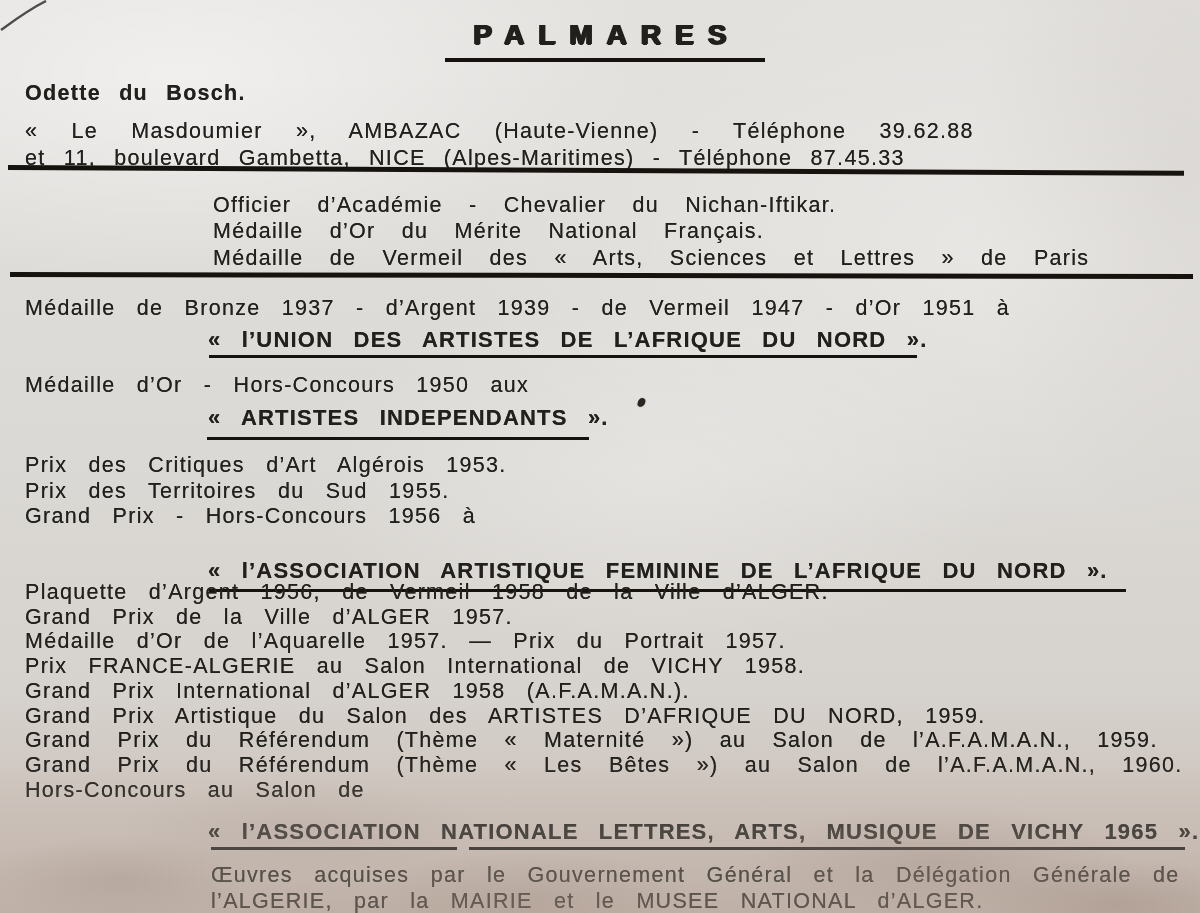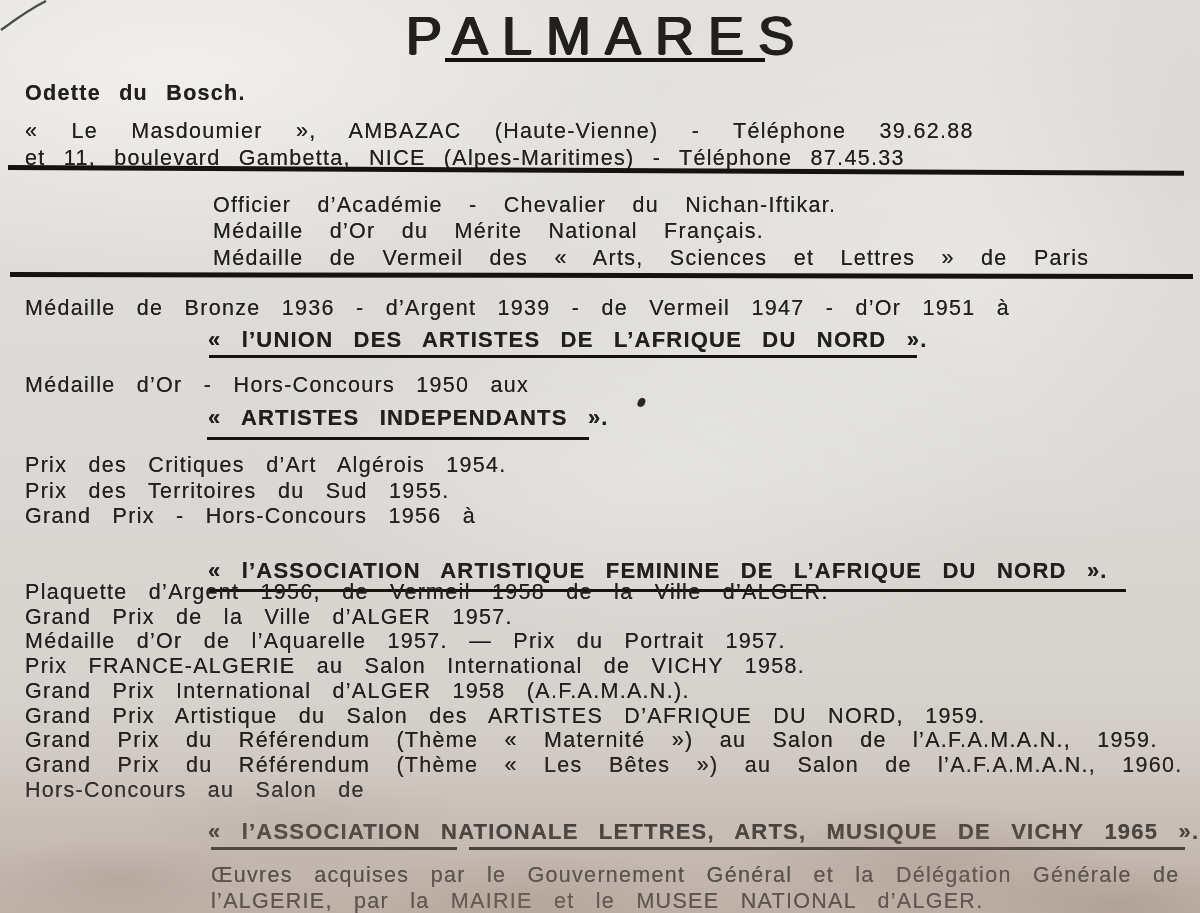--- a/index.html
+++ b/index.html
@@ -46,22 +46,22 @@
   }
   .ws-xl{word-spacing:26px;margin-top:12px;}
   .ws-l{word-spacing:19px;}
   .ws-s{word-spacing:11px;}
   .lh-26{line-height:26.4px;}
   .lh-25{line-height:25.6px;}
   .rule{position:absolute;background:#16130f;}
   .title-wrap{position:absolute;top:13px;left:0;width:100%;text-align:center;}
   .title-text{
     display:inline-block;
-    font-weight:normal;
-    font-size:54px;
+    font-weight:bold;
+    font-size:28px;
     line-height:44px;
     letter-spacing:14px;
     padding-left:14px; 
     text-shadow:1.1px 0 0 currentColor, -1.1px 0 0 currentColor, 0 0.6px 0 currentColor;
     text-align:right;
   }
   .speck{
     position:absolute;left:638px;top:398px;width:7px;height:9px;
     background:#2b251f;border-radius:55% 45% 60% 40%;transform:rotate(18deg);
     box-shadow:0 0 1px rgba(43,37,31,0.6);
@@ -92,30 +92,30 @@
   <div class="rule" style="top:165px;left:8px;width:1176px;height:5px;transform:rotate(0.28deg);transform-origin:left center;"></div>
 
   <div class="t lh-26 ws-l" style="top:192px;left:213px;">
     <div>Officier d’Académie - Chevalier du Nichan-Iftikar.</div>
     <div>Médaille d’Or du Mérite National Français.</div>
     <div>Médaille de Vermeil des « Arts, Sciences et Lettres » de Paris</div>
   </div>
 
   <div class="rule" style="top:272px;left:10px;width:1183px;height:5px;transform:rotate(0.1deg);transform-origin:left center;"></div>
 
-  <div class="t" style="top:296px;left:25px;">Médaille de Bronze 1936 - d’Argent 1939 - de Vermeil 1947 - d’Or 1951 à</div>
+  <div class="t" style="top:296px;left:25px;">Médaille de Bronze 1937 - d’Argent 1939 - de Vermeil 1947 - d’Or 1951 à</div>
   <div class="t head" style="top:328px;left:208px;">« l’UNION DES ARTISTES DE L’AFRIQUE DU NORD ».</div>
   <div class="rule" style="top:355px;left:209px;width:708px;height:3px;"></div>
 
   <div class="t" style="top:373px;left:25px;">Médaille d’Or - Hors-Concours 1950 aux</div>
   <div class="t head" style="top:406px;left:208px;">« ARTISTES INDEPENDANTS ».</div>
   <div class="rule" style="top:437px;left:207px;width:382px;height:3px;"></div>
 
   <div class="t lh-25" style="top:453px;left:25px;">
-    <div>Prix des Critiques d’Art Algérois 1954.</div>
+    <div>Prix des Critiques d’Art Algérois 1953.</div>
     <div>Prix des Territoires du Sud 1955.</div>
     <div>Grand Prix - Hors-Concours 1956 à</div>
   </div>
   <div class="t head" style="top:559px;left:208px;">« l’ASSOCIATION ARTISTIQUE FEMININE DE L’AFRIQUE DU NORD ».</div>
   <div class="rule" style="top:589px;left:209px;width:917px;height:3px;"></div>
 
   <div class="t" style="top:580px;left:25px;">
     <div>Plaquette d’Argent 1956, de Vermeil 1958 de la Ville d’ALGER.</div>
     <div>Grand Prix de la Ville d’ALGER 1957.</div>
     <div>Médaille d’Or de l’Aquarelle 1957. — Prix du Portrait 1957.</div>

